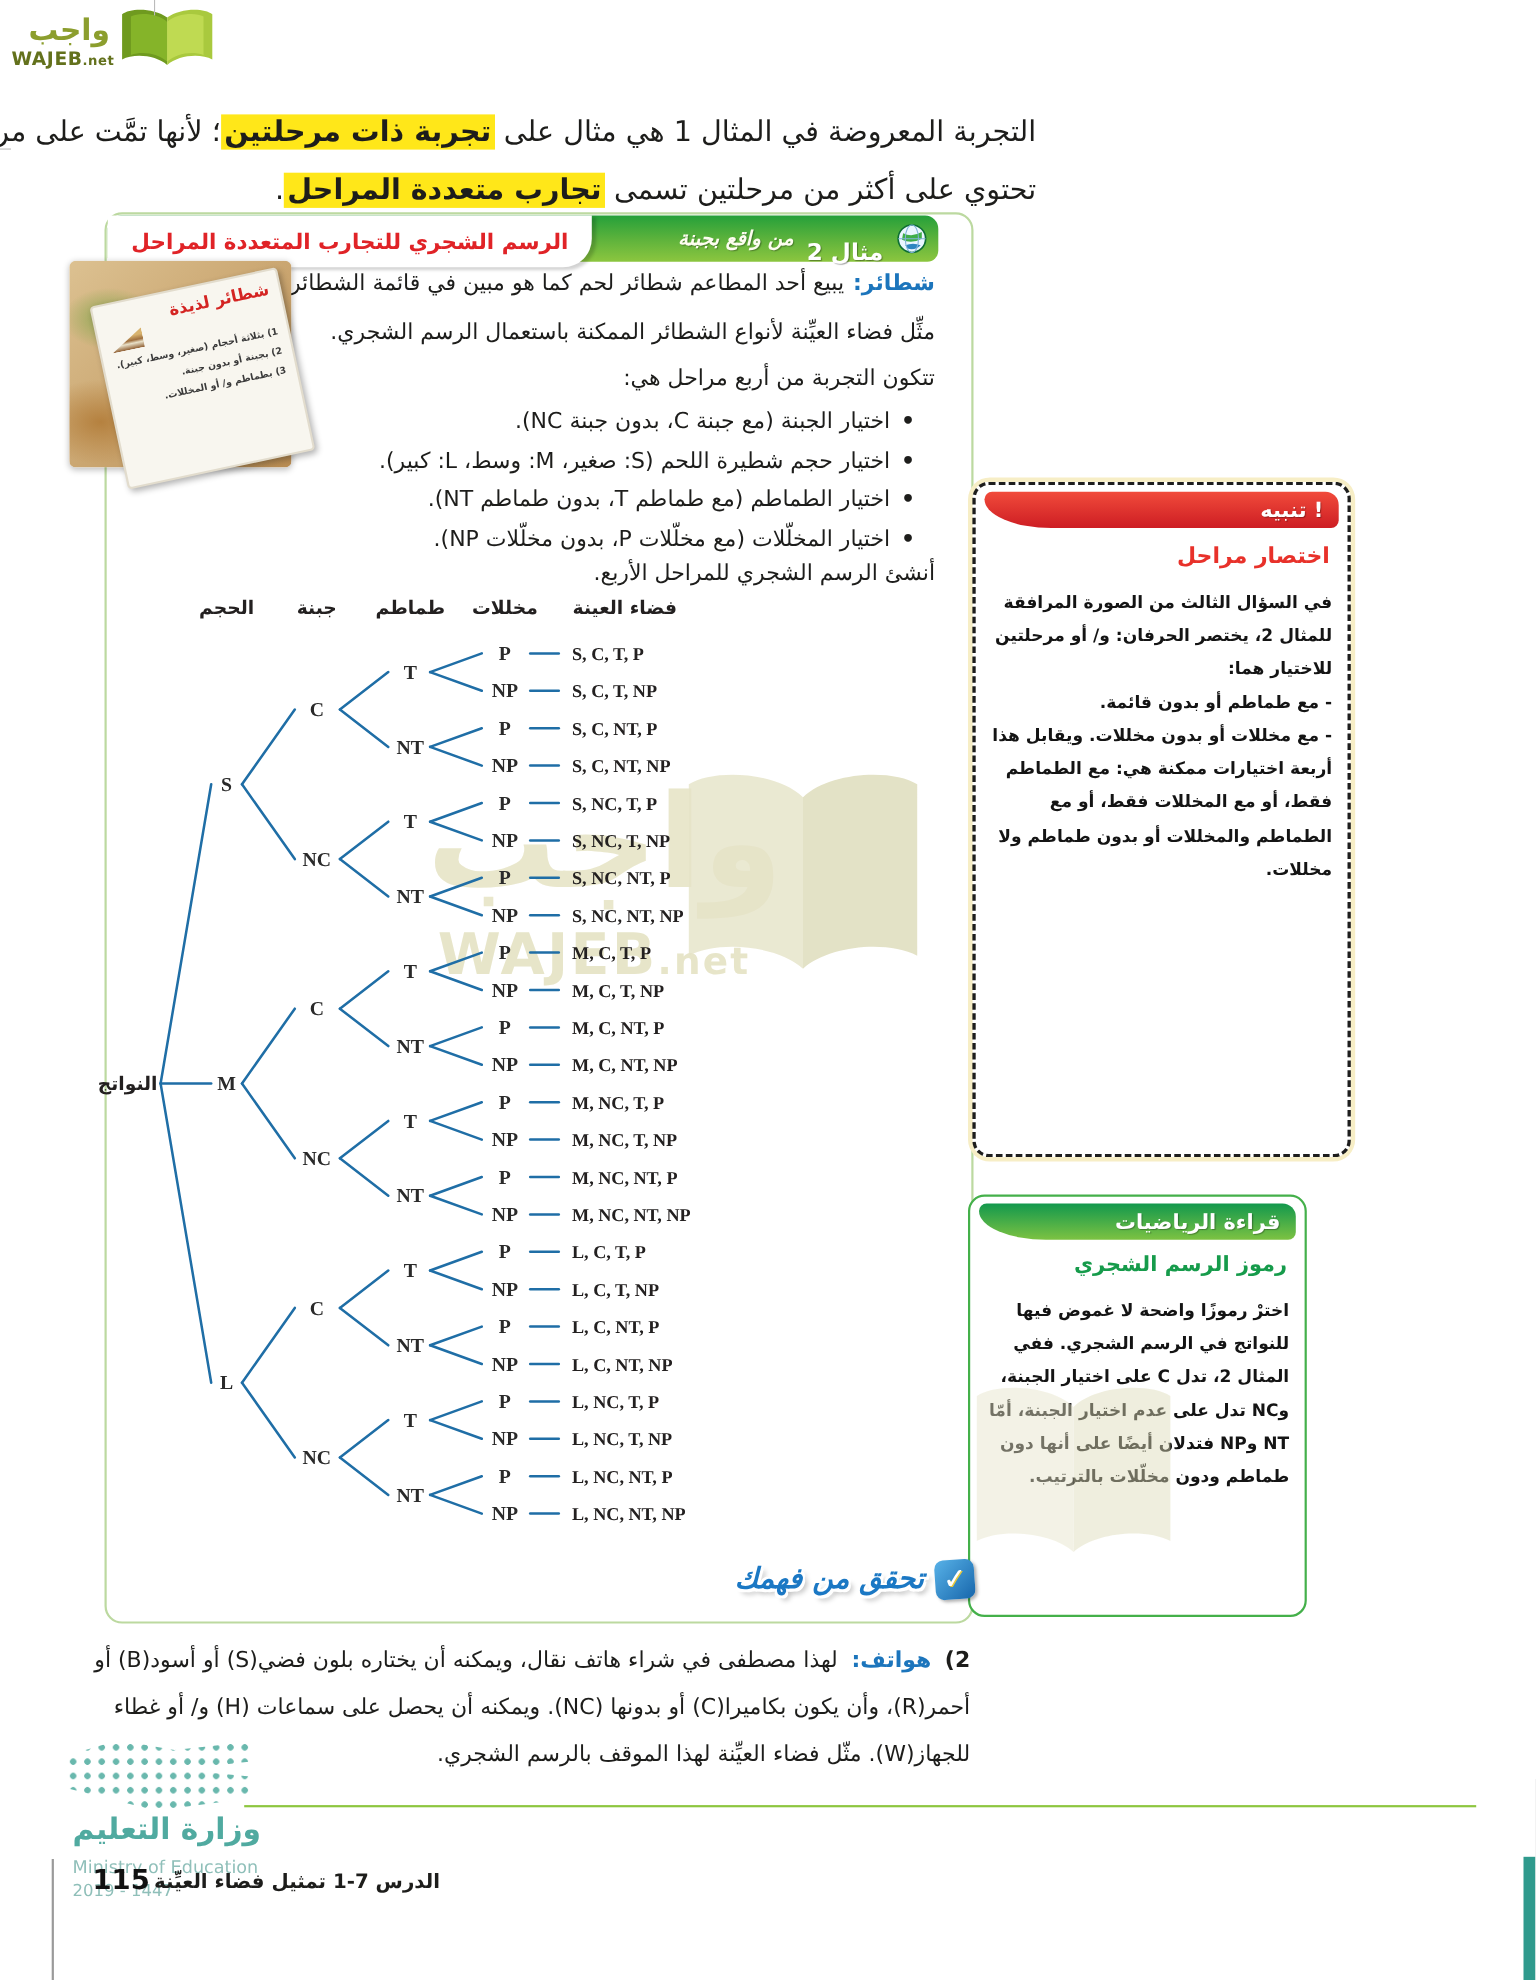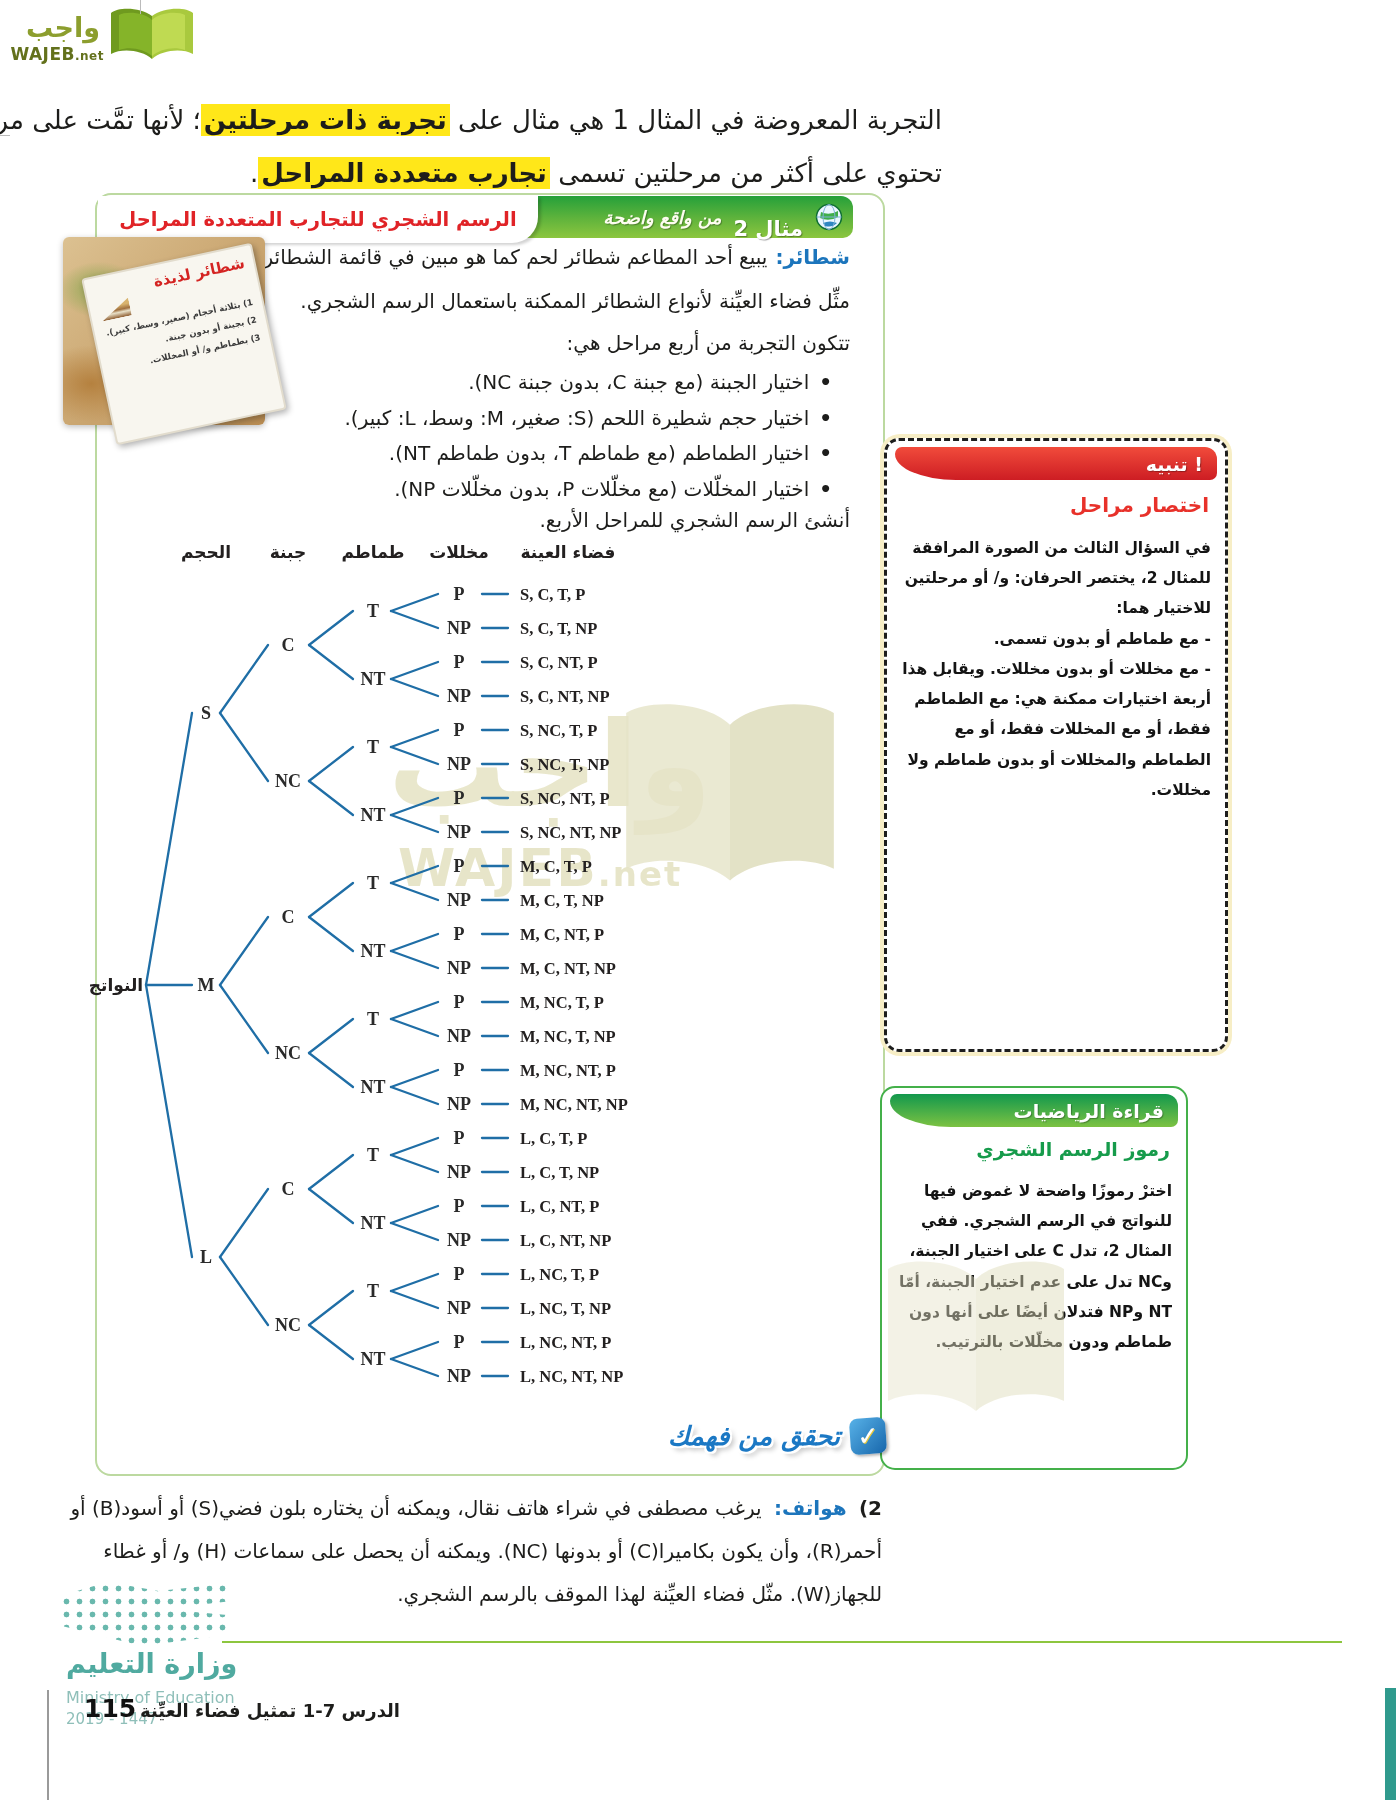--- a/index.html
+++ b/index.html
@@ -142,21 +142,21 @@
   <div class="abs" id="exbox">
     <div id="exbanner">
       <svg width="28" height="28" viewBox="0 0 28 28">
         <circle cx="14" cy="14" r="12.5" fill="#eaf6ff" stroke="#0e6e34" stroke-width="1.5"></circle>
         <path d="M6 9 Q14 13 23 8 L23 14 Q14 19 5 15 Z" fill="#3fae49"></path>
         <path d="M8 20 Q15 17 22 20 Q17 25 10 23 Z" fill="#2e86c1"></path>
         <ellipse cx="14" cy="14" rx="6" ry="12.5" fill="none" stroke="#7fb2d8" stroke-width="1"></ellipse>
         <line x1="1.5" y1="14" x2="26.5" y2="14" stroke="#7fb2d8" stroke-width="1"></line>
       </svg>
       <span id="exbadge">مثال 2</span>
-      <span id="extag">من واقع واضحة</span>
+      <span id="extag">من واقع بجبنة</span>
     </div>
     <div id="extab">
       <span id="extitle">الرسم الشجري للتجارب المتعددة المراحل</span>
     </div>
 
     <div class="abs rtl expar" style="left:175px;top:50px;width:578px">
       <span id="exlabel">شطائر:</span><span>يبيع أحد المطاعم شطائر لحم كما هو مبين في قائمة الشطائر المجاورة.</span>
     </div>
     <div class="abs rtl expar" style="left:175px;top:94px;width:578px">مثِّل فضاء العيِّنة لأنواع الشطائر الممكنة باستعمال الرسم الشجري.</div>
     <div class="abs rtl expar" style="left:175px;top:136px;width:578px">تتكون التجربة من أربع مراحل هي:</div>
@@ -338,21 +338,21 @@
     </svg>
 
   <div class="abs" id="alertwrap">
     <div id="alertbox">
       <div class="ribbon" id="alert-ribbon">
           <span>تنبيه !</span>
         </div>
       <div id="alert-title">اختصار مراحل</div>
       <div class="sidebody" id="alert-body">
         <div>في السؤال الثالث من الصورة المرافقة للمثال 2، يختصر الحرفان: و/ أو مرحلتين للاختيار هما:</div>
-        <div>- مع طماطم أو بدون تسمى.</div>
+        <div>- مع طماطم أو بدون قائمة.</div>
         <div>- مع مخللات أو بدون مخللات. ويقابل هذا أربعة اختيارات ممكنة هي: مع الطماطم فقط، أو مع المخللات فقط، أو مع الطماطم والمخللات أو بدون طماطم ولا مخللات.</div>
       </div>
     </div>
   </div>
 
   <div class="abs" id="mathbox">
     <div class="ribbon" id="math-ribbon">
         <span>قراءة الرياضيات</span>
       </div>
     <div id="math-title">رموز الرسم الشجري</div>
@@ -361,21 +361,21 @@
 
   <div class="abs" id="check-head">
     <div id="check-icon">✓</div>
     <div id="check-title">تحقق من فهمك</div>
   </div>
 
   <div class="abs rtl" id="prob">
     <div class="nowrap">
       <span class="num">2)</span>
       <span class="lbl">هواتف:</span>
-      <span>يرغب مصطفى في شراء هاتف نقال، ويمكنه أن يختاره بلون فضي(S) أو أسود(B) أو</span>
+      <span>لهذا مصطفى في شراء هاتف نقال، ويمكنه أن يختاره بلون فضي(S) أو أسود(B) أو</span>
     </div>
     <div class="nowrap">أحمر(R)، وأن يكون بكاميرا(C) أو بدونها (NC). ويمكنه أن يحصل على سماعات (H) و/ أو غطاء</div>
     <div class="nowrap">للجهاز(W). مثّل فضاء العيِّنة لهذا الموقف بالرسم الشجري.</div>
   </div>
 
   <div class="abs" id="foot-line"></div>
   <div class="abs" id="moe-dots"></div>
   <div class="abs" id="moe-ar">وزارة التعليم</div>
   <div class="abs" id="moe-en">Ministry of Education</div>
   <div class="abs" id="moe-yr">2019 - 1447</div>

